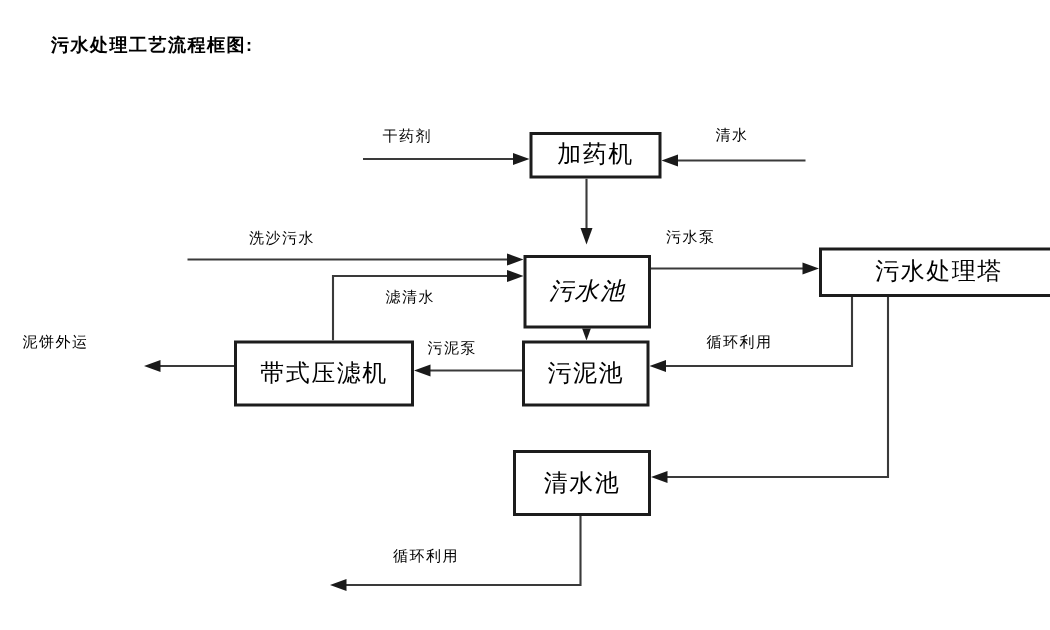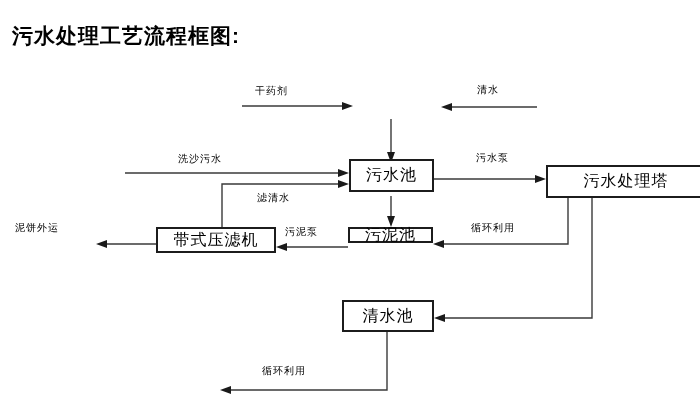--- a/index.html
+++ b/index.html
@@ -1,43 +1,43 @@
 <!DOCTYPE html>
 <html><head>
 <meta charset="utf-8">
 <style>
   html,body{margin:0;padding:0;background:#ffffff;}
   #stage{
     position:relative;width:700px;height:420px;background:#ffffff;overflow:hidden;
     font-family:"Liberation Sans","DejaVu Sans",sans-serif;color:#000;
   }
   #title{
-    position:absolute;left:12px;top:22px;font-size:21px;font-weight:bold;
+    position:absolute;left:34px;top:22px;font-size:12px;font-weight:bold;
     letter-spacing:1px;white-space:nowrap;text-align:center;
   }
   #connectors{position:absolute;left:0;top:0;}
   .node{
     position:absolute;box-sizing:border-box;border:2px solid #1c1c1c;background:#ffffff;
     display:flex;align-items:center;justify-content:center;
     font-size:16px;letter-spacing:1px;white-space:nowrap;z-index:2;
   }
   #n-dosing  {left:353px;top:88px; width:88px;height:31px;}
-  #n-sewage  {left:349px;top:159px;width:85px;height:33px;}
+  #n-sewage  {left:349px;top:170px;width:85px;height:49px;font-style:italic;}
   #n-tower   {left:546px;top:165px;width:160px;height:33px;}
-  #n-sludge  {left:348px;top:227px;width:85px;height:16px;}
-  #n-press   {left:156px;top:227px;width:120px;height:26px;}
-  #n-clear   {left:342px;top:300px;width:92px;height:32px;}
+  #n-sludge  {left:348px;top:227px;width:85px;height:44px;}
+  #n-press   {left:156px;top:227px;width:120px;height:44px;}
+  #n-clear   {left:342px;top:300px;width:92px;height:44px;}
   .elabel{
     position:absolute;font-size:10px;letter-spacing:1px;white-space:nowrap;z-index:3;
     background:transparent;
   }
   #l-dry    {left:255px;top:84px;}
   #l-water  {left:477px;top:83px;}
-  #l-sand   {left:166px;top:152px;margin-left:12px;}
-  #l-spump  {left:476px;top:151px;font-family:Liberation Mono, monospace;}
+  #l-sand   {left:166px;top:152px;}
+  #l-spump  {left:444px;top:151px;font-family:Liberation Mono, monospace;}
   #l-filter {left:257px;top:191px;}
   #l-bottom {left:471px;top:221px;}
   #l-mpump  {left:285px;top:225px;font-family:Liberation Serif, serif;}
   #l-cake   {left:15px; top:221px;}
   #l-recycle{left:262px;top:364px;}
 </style>
 </head>
 <body>
 
 <div id="stage">
@@ -76,20 +76,21 @@
     <line x1="156" y1="244" x2="106" y2="244"></line>
     <polygon points="96,244 107,240 107,248" fill="#1a1a1a" stroke="none"></polygon>
 
     <polyline points="592,198 592,318 443,318"></polyline>
     <polygon points="434,318 445,314 445,322" fill="#1a1a1a" stroke="none"></polygon>
 
     <polyline points="387,332 387,390 229,390"></polyline>
     <polygon points="220,390 231,386 231,394" fill="#1a1a1a" stroke="none"></polygon>
   </svg>
 
+  <div class="node" id="n-dosing">加药机</div>
   <div class="node" id="n-sewage">污水池</div>
   <div class="node" id="n-tower">污水处理塔</div>
   <div class="node" id="n-sludge">污泥池</div>
   <div class="node" id="n-press">带式压滤机</div>
   <div class="node" id="n-clear">清水池</div>
 
   <div class="elabel" id="l-dry">干药剂</div>
   <div class="elabel" id="l-water">清水</div>
   <div class="elabel" id="l-sand">洗沙污水</div>
   <div class="elabel" id="l-spump">污水泵</div>

